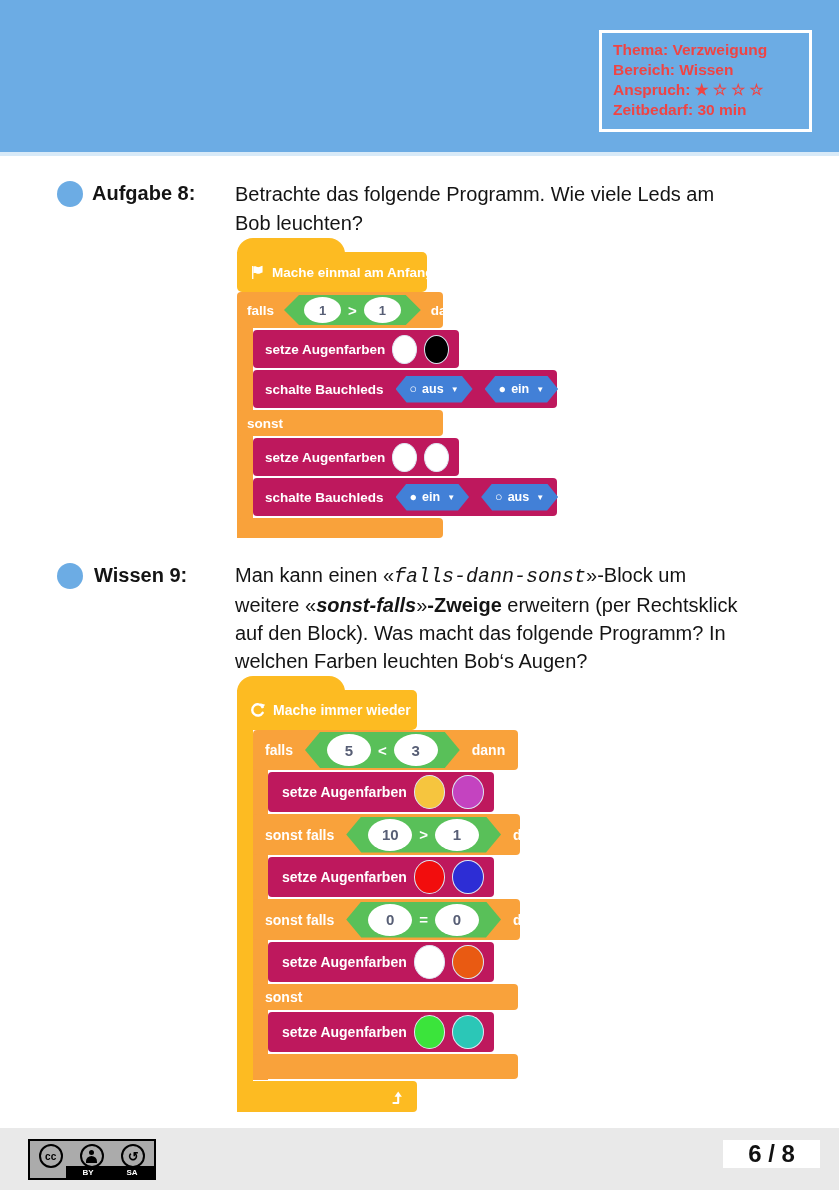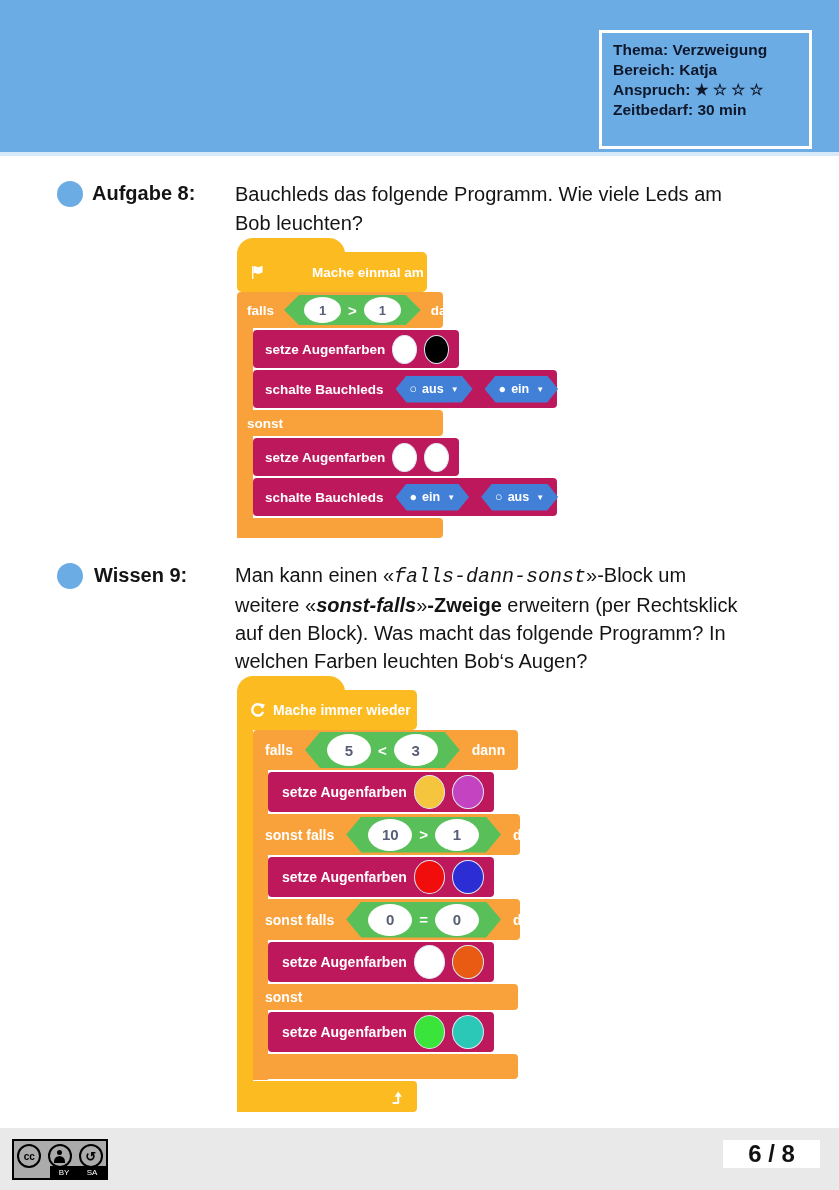--- a/index.html
+++ b/index.html
@@ -7,22 +7,22 @@
           font-family:"Liberation Sans", sans-serif; overflow:hidden; }
   .abs { position:absolute; }
 
   
   .banner { left:0; top:0; width:839px; height:152px; background:#6CACE4; }
   .banner-underline { left:0; top:152px; width:839px; height:4px; background:#D8EAF8; }
   .badge-circle { left:57px; top:27px; width:90px; height:90px; border-radius:50%;
                   background:#fff; display:flex; align-items:center; justify-content:center; }
   .badge-circle span { color:#5BA8E2; font-size:42px; font-weight:bold; letter-spacing:-1px; }
   .page-title { left:182px; top:46px; color:#fff; font-size:48px; font-weight:bold; letter-spacing:0.5px; }
-  .info-box { left:599px; top:30px; width:213px; height:119px; border:3px solid #fff;
-              box-sizing:border-box; padding:7px 11px; color:#0f172a; font-weight:bold;
+  .info-box { left:599px; top:30px; width:213px; height:102px; border:3px solid #fff;
+              box-sizing:border-box; padding:7px 11px; color:#ef4444; font-weight:bold;
               font-size:15.5px; line-height:20px; }
 
   
   .task-bullet { width:26px; height:26px; border-radius:50%; background:#6CACE4; }
   .task-label { font-size:20px; font-weight:bold; color:#141414; }
   .task-text  { font-size:20px; color:#141414; line-height:29px; width:505px; }
   .it { font-style:italic;font-family:Liberation Mono, monospace; }
   .bd { font-weight:bold; }
   .bi { font-weight:bold; font-style:italic; }
 
@@ -59,55 +59,55 @@
   .dd .caret { font-size:8px; margin-left:2px; }
 
   
   .footer-bar { left:0; top:1128px; width:839px; height:62px; background:#E9E9E9; }
   .footer-text { left:120px; top:1128px; width:600px; height:62px; display:flex;
                  align-items:center; justify-content:center; gap:22px;
                  font-size:17px; font-weight:bold; color:#111; white-space:nowrap; }
   .page-box { left:723px; top:1140px; width:97px; height:28px; background:#fff;
               display:flex; align-items:center; justify-content:center;
               font-size:24px; font-weight:bold; color:#111; }
-  .cc-badge { left:12px; top:1139px; width:96px; height:41px; background:#ABABAB;
+  .cc-badge { left:28px; top:1139px; width:128px; height:41px; background:#ABABAB;
               border:2px solid #000; box-sizing:border-box; }
   .cc-row { display:flex; align-items:flex-start; justify-content:space-around; padding-top:3px; }
   .cc-circle { width:24px; height:24px; border-radius:50%; border:2px solid #000; box-sizing:border-box;
                display:flex; flex-direction:column; align-items:center; justify-content:center;
                color:#000; font-size:10px; font-weight:bold; }
   .ph { width:5px; height:5px; background:#000; border-radius:50%; margin:1px auto 1px; }
   .pb { width:11px; height:7px; background:#000; border-radius:6px 6px 0 0; margin:0 auto; }
   .sa-glyph { font-size:13px; font-weight:bold; line-height:13px; }
   .cc-strip { position:absolute; left:36px; right:0; bottom:0; height:12px; background:#000;
               display:flex; align-items:center; justify-content:space-around;
-              color:#fff; font-size:8px; font-weight:normal; }
+              color:#fff; font-size:8px; font-weight:bold; }
 </style>
 </head>
 <body>
 
 <div class="page">
 
   <div class="abs banner"></div>
   <div class="abs banner-underline"></div>
   <div class="abs info-box">
     <div>Thema: Verzweigung</div>
-    <div>Bereich: Katja</div>
+    <div>Bereich: Wissen</div>
     <div><span>Anspruch: </span><span>★ ☆ ☆ ☆</span></div>
     <div>Zeitbedarf: 30 min</div>
   </div>
 
   <div class="abs task-bullet" style="left:57px; top:181px;"></div>
   <div class="abs task-label" style="left:92px; top:182px;">Aufgabe 8:</div>
-  <div class="abs task-text" style="left:235px; top:180px;">Bauchleds das folgende Programm. Wie viele Leds am Bob leuchten?</div>
+  <div class="abs task-text" style="left:235px; top:180px;">Betrachte das folgende Programm. Wie viele Leds am Bob leuchten?</div>
 
   <div>
     <div class="abs orange spine" style="left:237px; top:300px; width:16px; height:238px;"></div>
 
-    <div class="abs bar yellow hat" style="left:237px; top:252px; width:190px; height:40px; padding-left:13px;gap:40px;">
+    <div class="abs bar yellow hat" style="left:237px; top:252px; width:190px; height:40px; padding-left:13px;">
       <span class="bicon">
         <svg width="15" height="15" viewBox="0 0 16 16">
             <path fill="#fff" d="M2.2 1h1.4v14H2.2z"></path>
             <path fill="#fff" d="M3.6 1.8c2.2-1.1 4 .9 6 .4 1.6-.4 2.6-1 3.8-1.3v7c-1.2.3-2.2.9-3.8 1.3-2 .5-3.8-1.5-6-.4z"></path>
           </svg>
       </span>
       <span class="blocktext">Mache einmal am Anfang</span>
     </div>
 
     <div class="abs bar orange" style="left:237px; top:292px; width:206px; height:36px; padding:0 12px 0 10px; gap:10px;">

